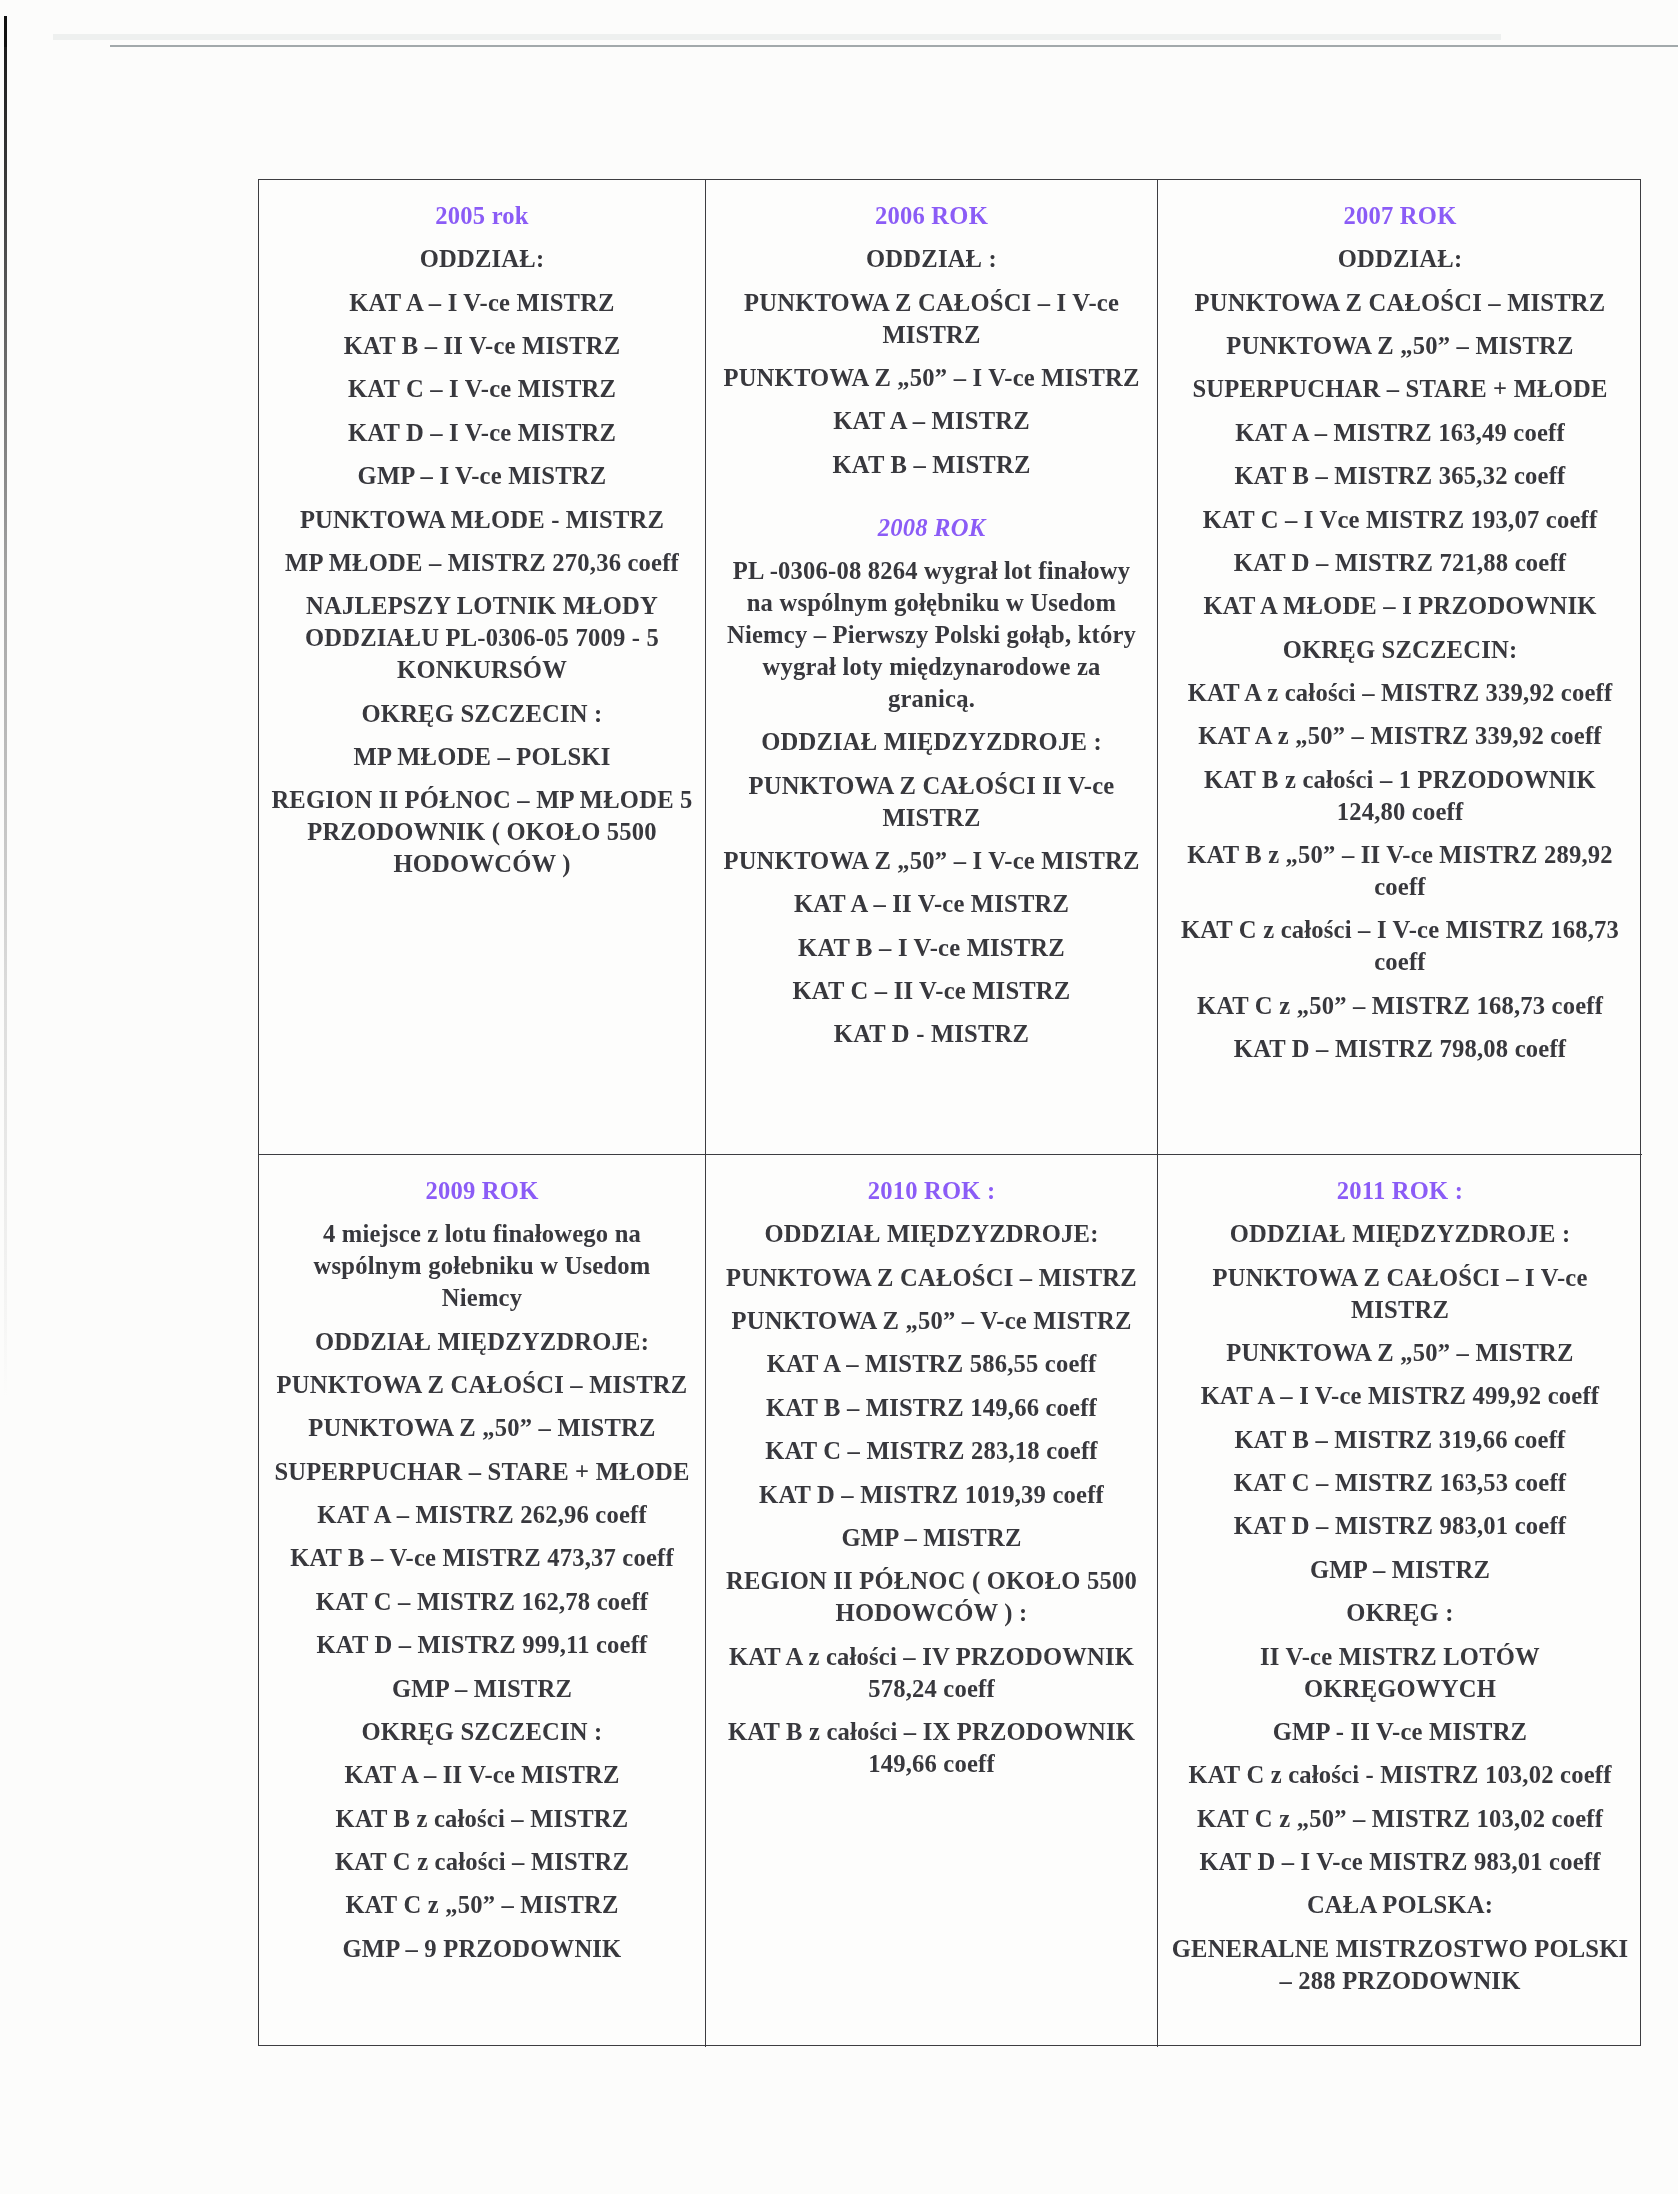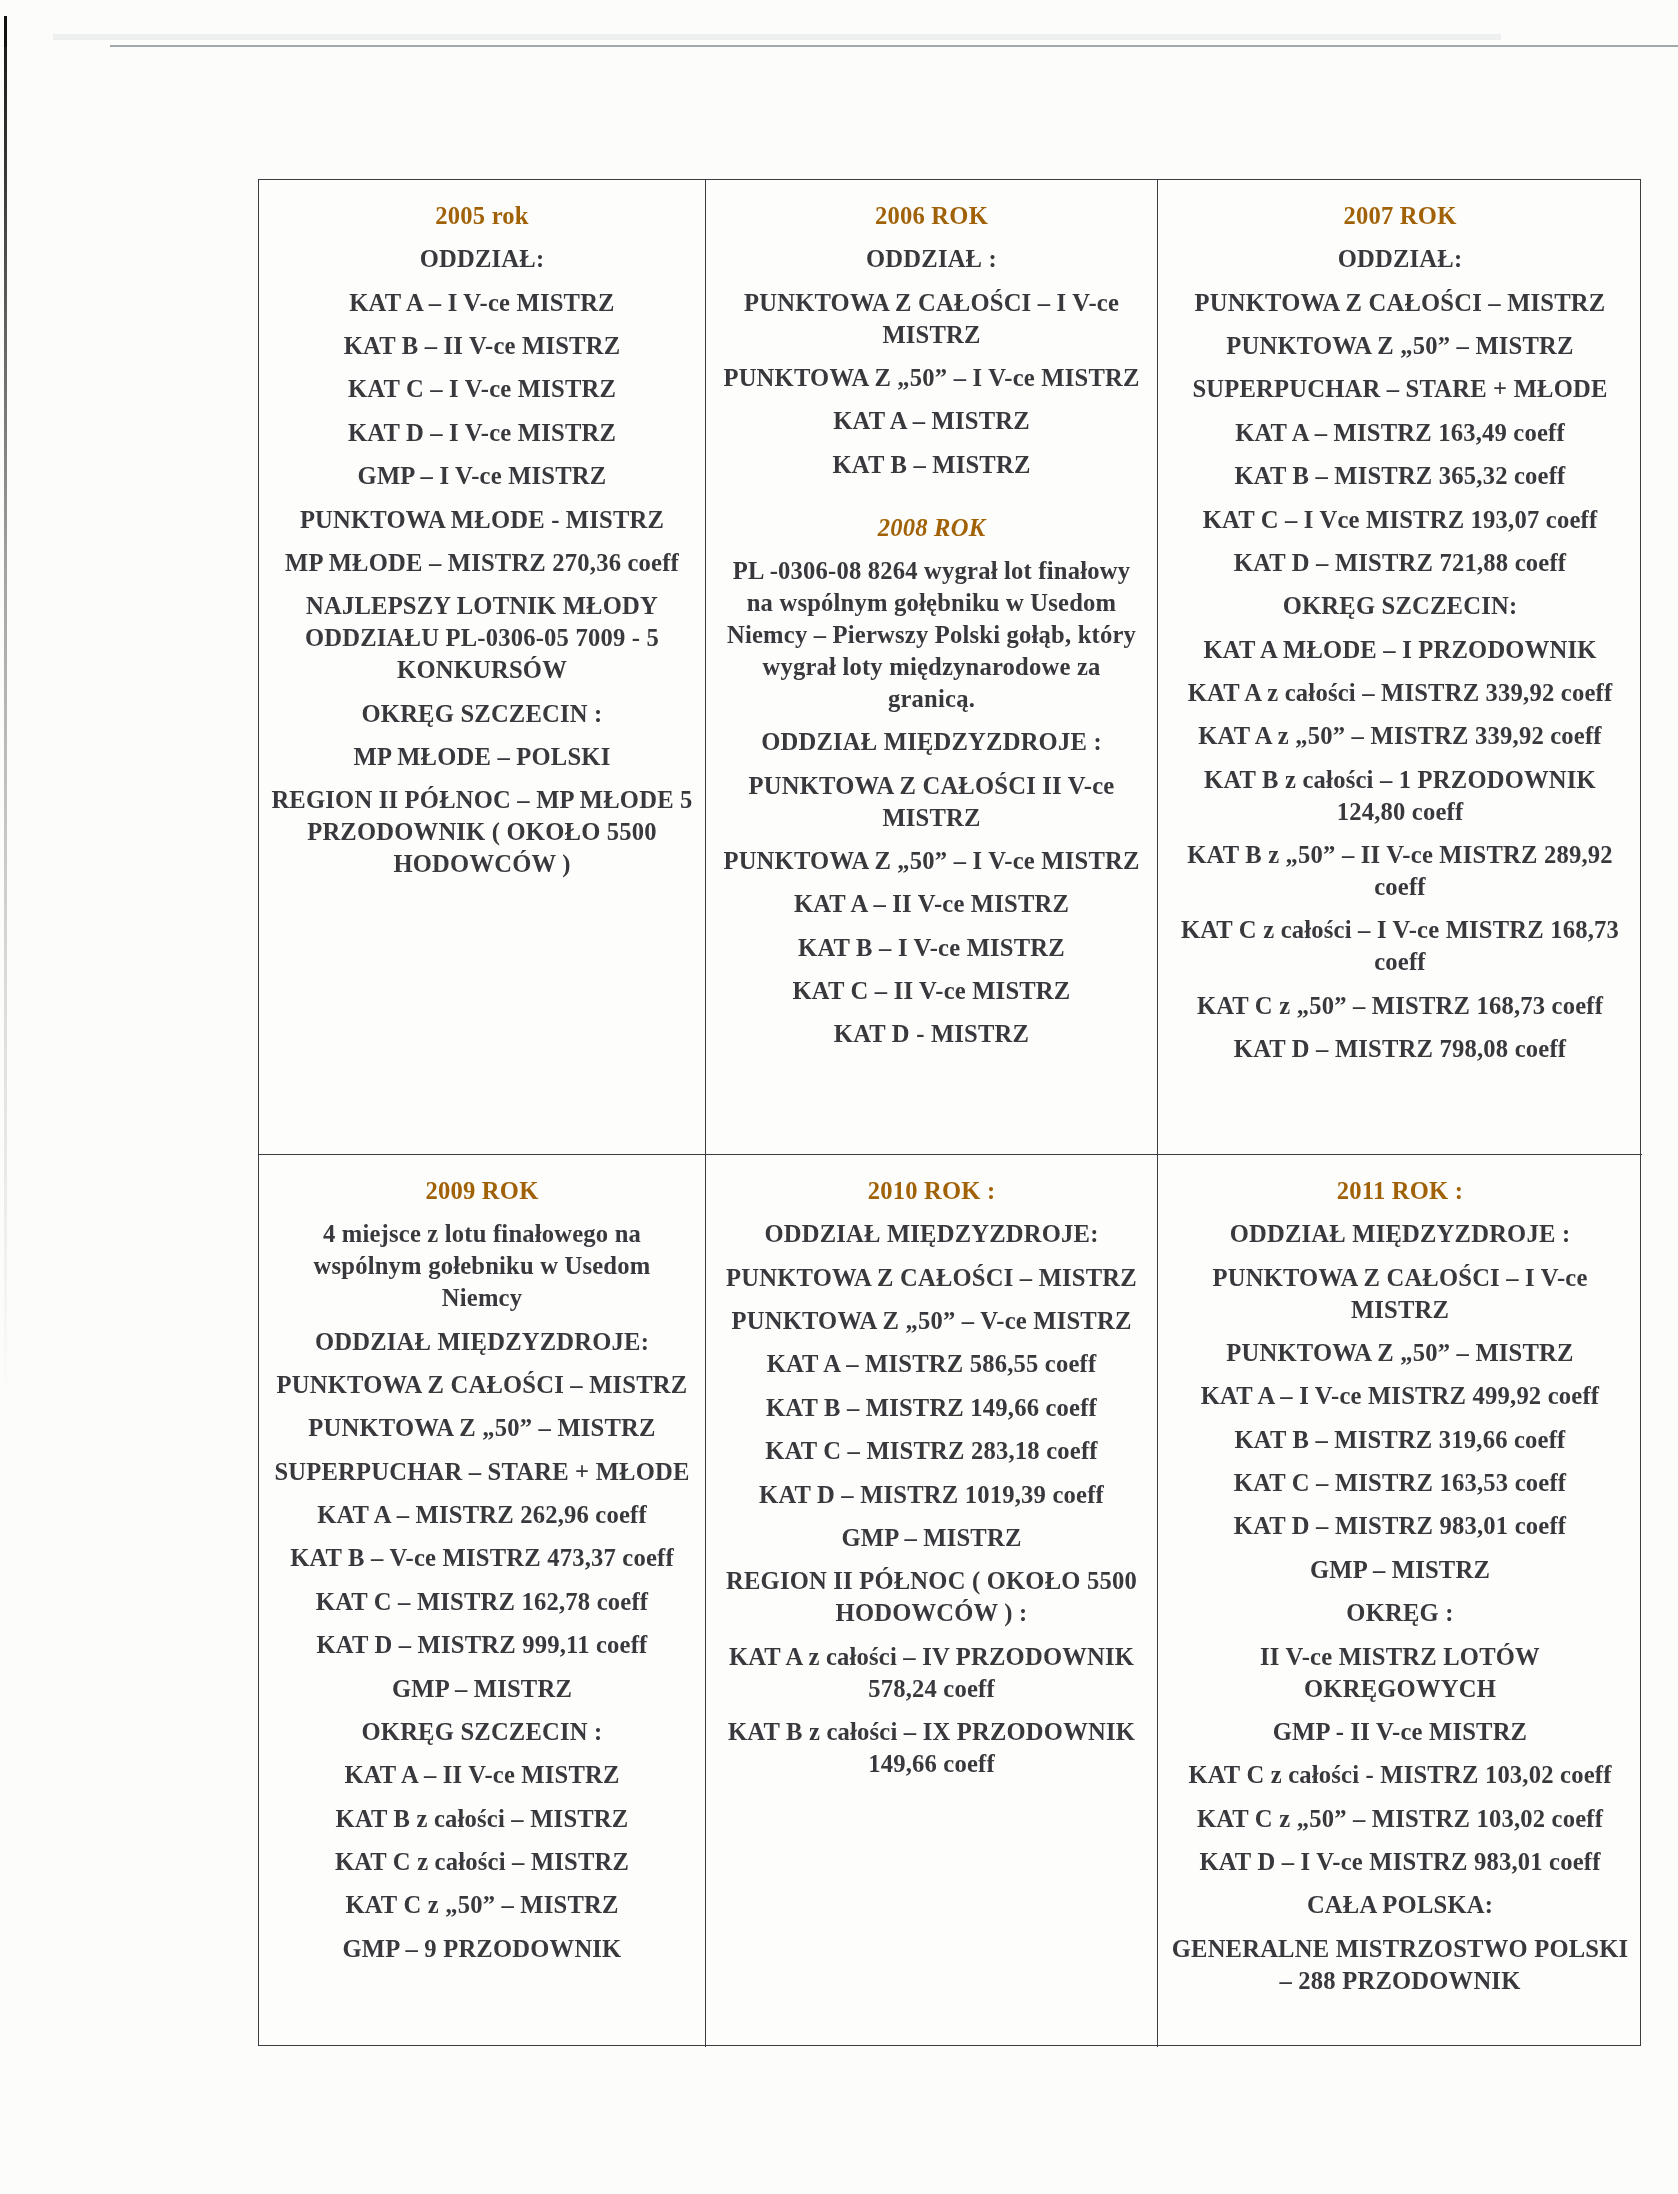--- a/index.html
+++ b/index.html
@@ -48,21 +48,21 @@
   .cell:nth-child(n+4){border-bottom:none;}
   .line{
     margin:0 0 11.4px 0;
     text-align:center;
     font-size:24.6px;
     font-weight:bold;
     line-height:1.3;
     color:#38383d;
     letter-spacing:0.2px;
   }
-  .line.year{color:#a16207;}
+  .line.year{color:#8b5cf6;}
   .line.gap{margin-top:31px;font-style:italic;}
 </style>
 </head>
 <body>
 
 <div class="page">
   <div class="top-rule-haze"></div>
   <div class="top-rule"></div>
   <div class="edge-line"></div>
   <div class="edge-tick"></div>
@@ -103,22 +103,22 @@
     <div class="cell">
         <p class="line year">2007 ROK</p>
         <p class="line">ODDZIAŁ:</p>
         <p class="line">PUNKTOWA Z CAŁOŚCI – MISTRZ</p>
         <p class="line">PUNKTOWA Z „50” – MISTRZ</p>
         <p class="line">SUPERPUCHAR – STARE + MŁODE</p>
         <p class="line">KAT A – MISTRZ 163,49 coeff</p>
         <p class="line">KAT B – MISTRZ 365,32 coeff</p>
         <p class="line">KAT C – I Vce MISTRZ 193,07 coeff</p>
         <p class="line">KAT D – MISTRZ 721,88 coeff</p>
+        <p class="line">KAT A MŁODE – I PRZODOWNIK</p>
         <p class="line">OKRĘG SZCZECIN:</p>
-        <p class="line">KAT A MŁODE – I PRZODOWNIK</p>
         <p class="line">KAT A z całości – MISTRZ 339,92 coeff</p>
         <p class="line">KAT A z „50” – MISTRZ 339,92 coeff</p>
         <p class="line">KAT B z całości – 1 PRZODOWNIK 124,80 coeff</p>
         <p class="line">KAT B z „50” – II V-ce MISTRZ 289,92 coeff</p>
         <p class="line">KAT C z całości – I V-ce MISTRZ 168,73 coeff</p>
         <p class="line">KAT C z „50” – MISTRZ 168,73 coeff</p>
         <p class="line">KAT D – MISTRZ 798,08 coeff</p>
       </div>
     <div class="cell">
         <p class="line year">2009 ROK</p>

